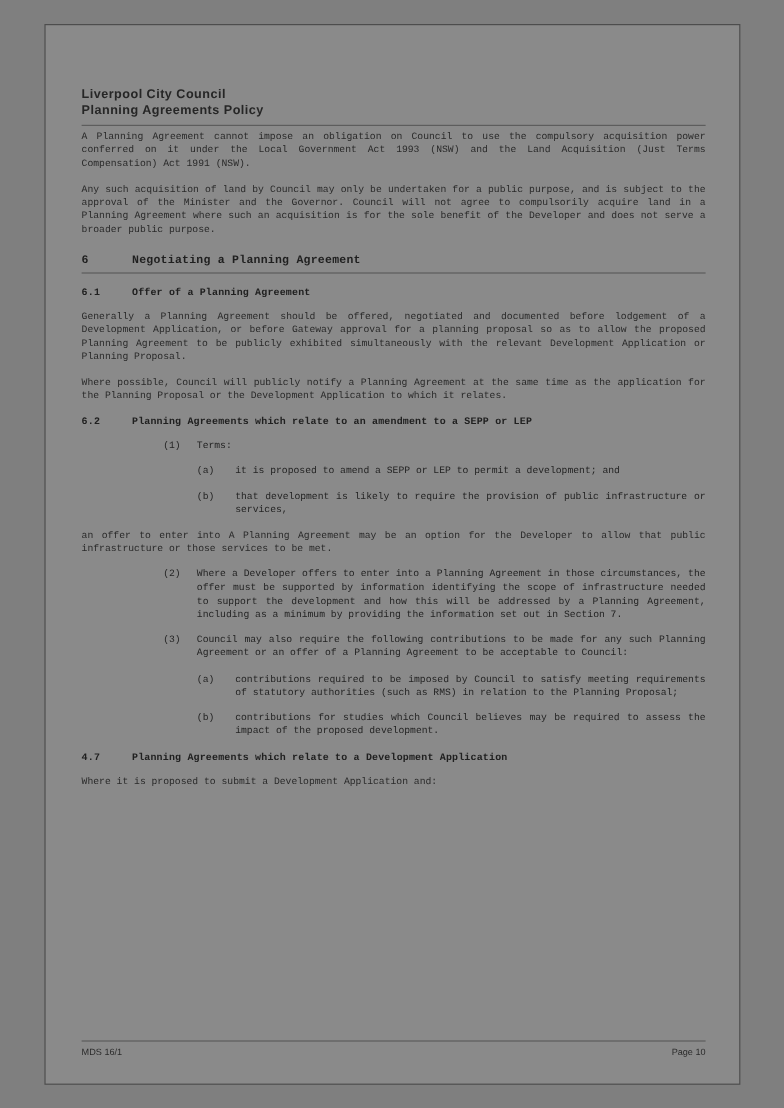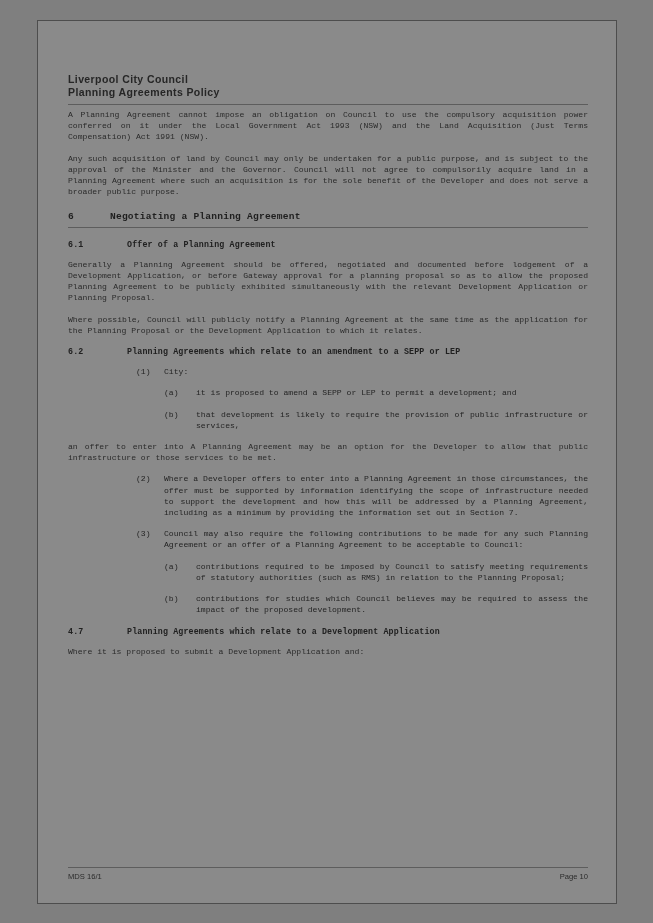--- a/index.html
+++ b/index.html
@@ -80,21 +80,20 @@
     margin-bottom: 11px;
   }
   .sub-head {
     display: flex;
     align-items: flex-end;
     font-weight: bold;
     font-size: 8.3px;
     color: #202020;
     margin: 0 0 9px 0;
     letter-spacing: 0.15px;
-    gap: 17px;
   }
   .sub-head .num {
     width: 42px;
     flex: 0 0 42px;
   }
   .sub-head .txt { flex: 1; }
 
   .list-row {
     display: flex;
     align-items: baseline;
@@ -160,21 +159,21 @@
       <p class="para indent-1">Generally a Planning Agreement should be offered, negotiated and documented before lodgement of a Development Application, or before Gateway approval for a planning proposal so as to allow the proposed Planning Agreement to be publicly exhibited simultaneously with the relevant Development Application or Planning Proposal.</p>
       <p class="para indent-1">Where possible, Council will publicly notify a Planning Agreement at the same time as the application for the Planning Proposal or the Development Application to which it relates.</p>
 
       <div class="sub-head">
         <span class="num">6.2</span>
         <span class="txt">Planning Agreements which relate to an amendment to a SEPP or LEP</span>
       </div>
 
       <div class="list-row lvl-a">
         <span class="marker">(1)</span>
-        <span class="content">City:</span>
+        <span class="content">Terms:</span>
       </div>
 
       <div class="list-row lvl-b">
         <span class="marker">(a)</span>
         <span class="content">it is proposed to amend a SEPP or LEP to permit a development; and</span>
       </div>
 
       <div class="list-row lvl-b">
         <span class="marker">(b)</span>
         <span class="content">that development is likely to require the provision of public infrastructure or services,</span>

